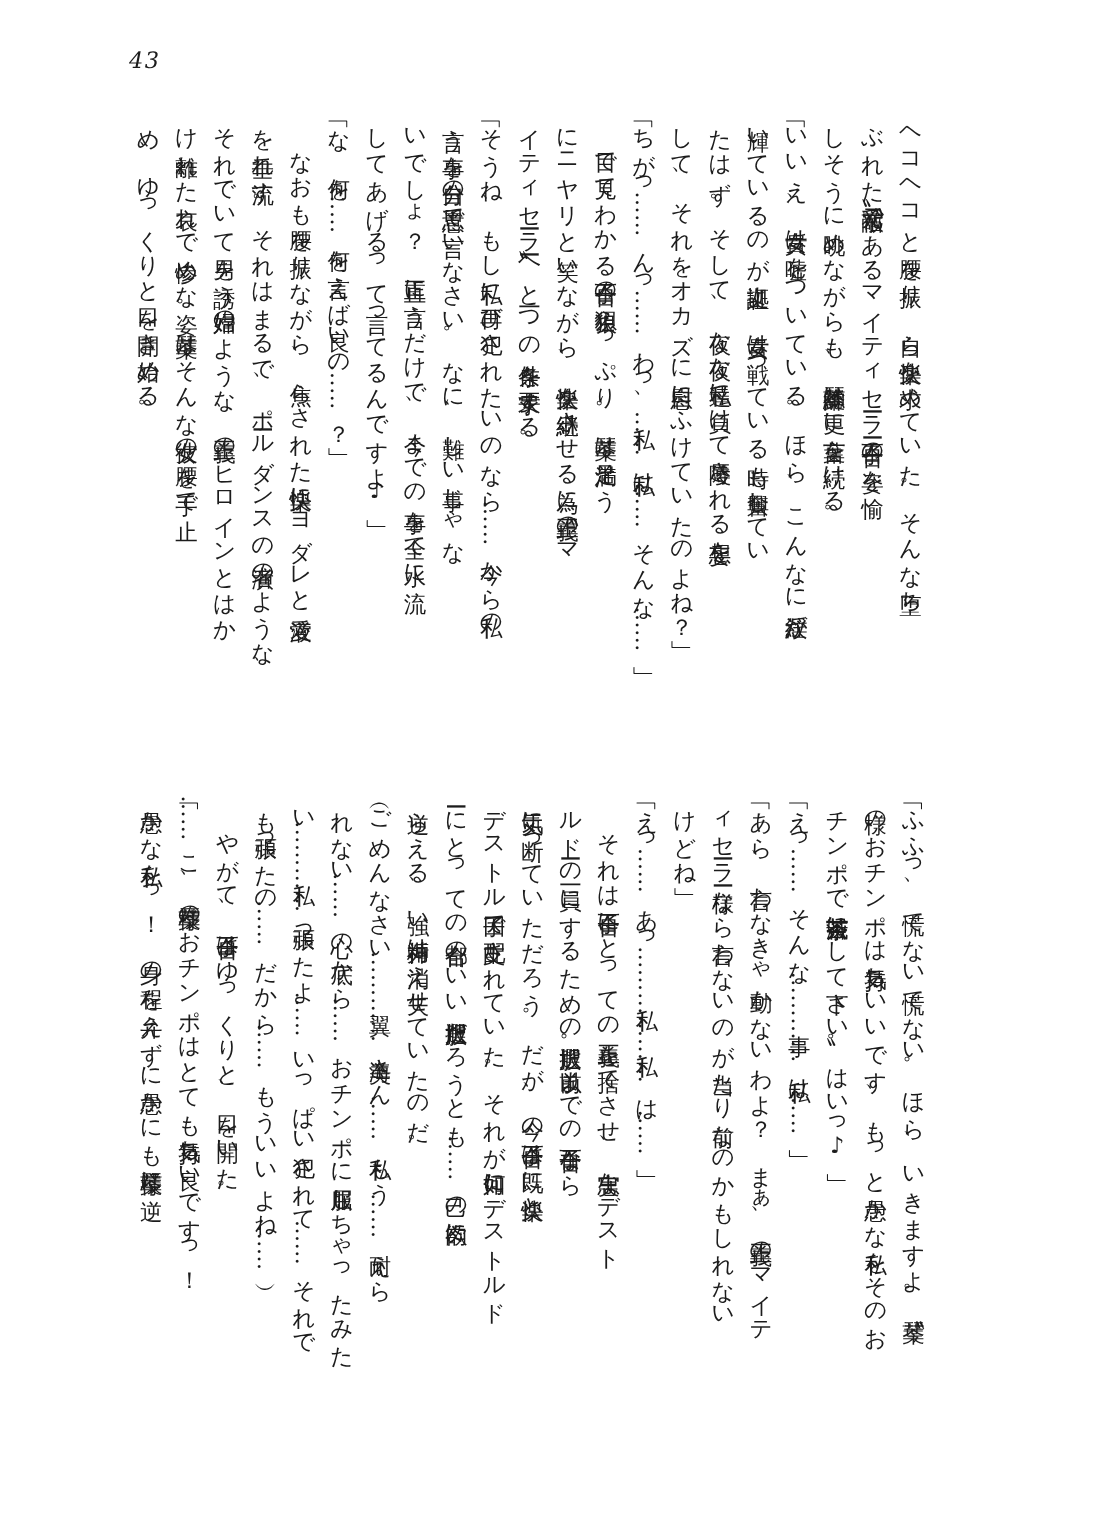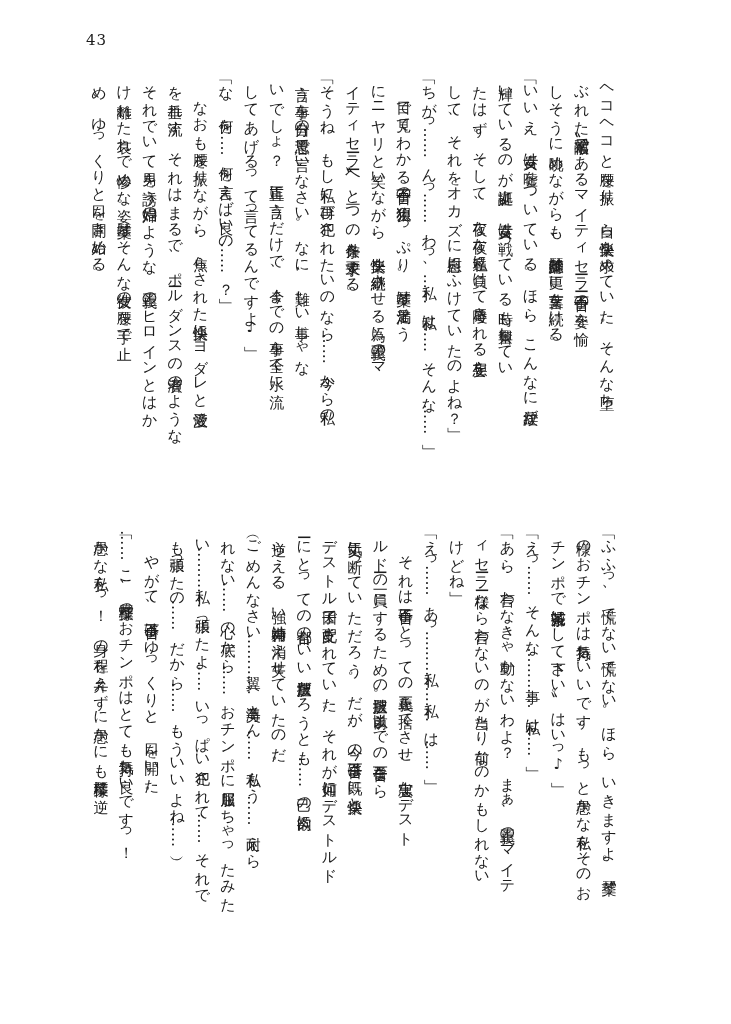--- a/index.html
+++ b/index.html
@@ -16,20 +16,21 @@
     font-family: "DejaVu Serif", "Liberation Serif", serif;
     overflow: hidden;
   }
   .page-number {
     position: absolute;
     top: 31px;
     left: 86px;
     font-size: 15px;
     letter-spacing: 1px;
     color: #1c1c1c;
+    font-style: italic;
   }
   .vtext {
     position: absolute;
     writing-mode: vertical-rl;
     text-orientation: mixed;
     font-size: 15px;
     letter-spacing: 0.2px;
     color: #1c1c1c;
   }
   .vtext p {

